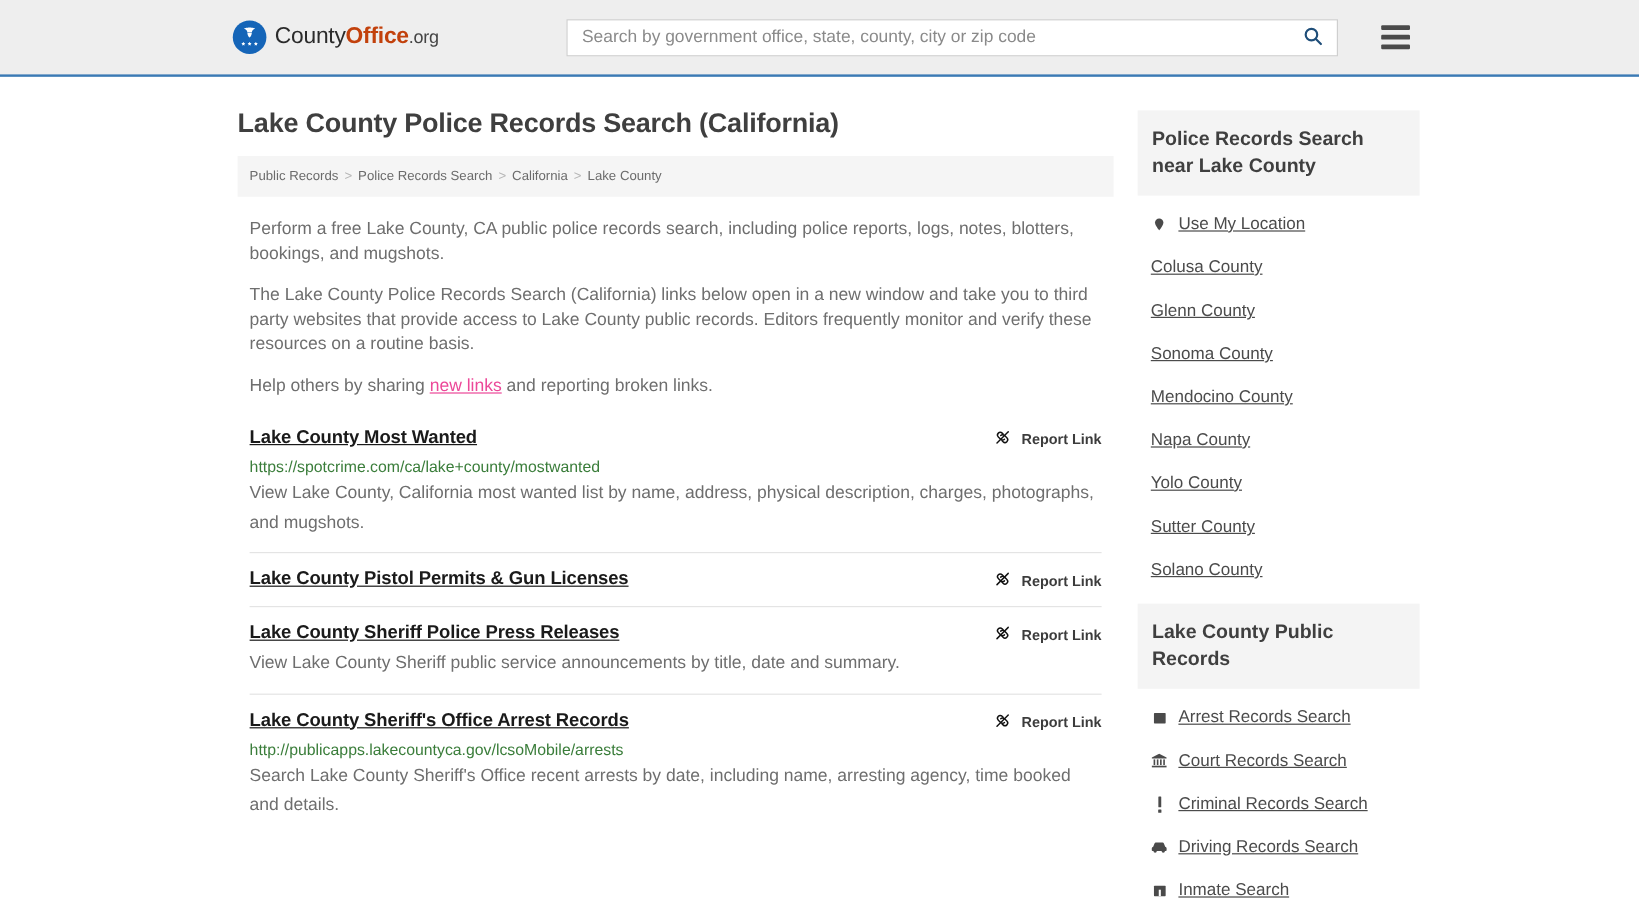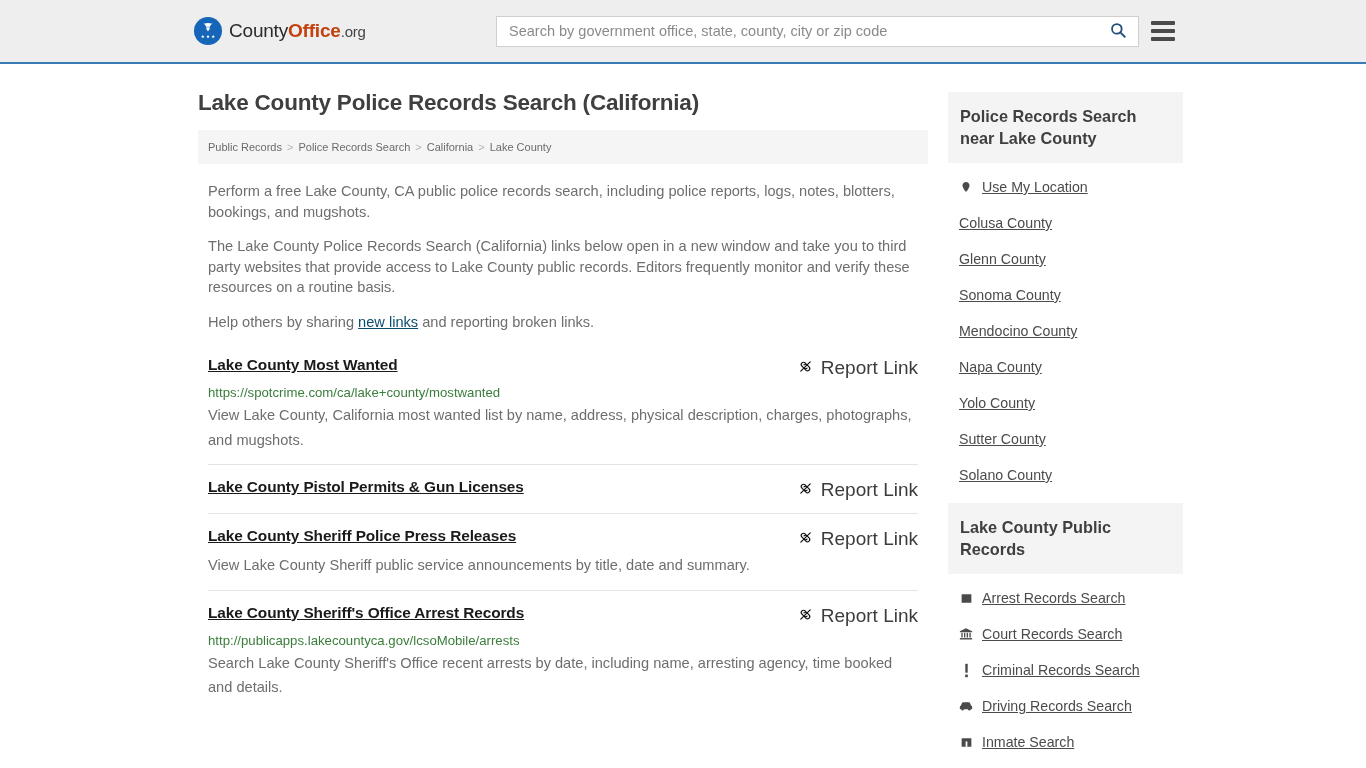--- a/index.html
+++ b/index.html
@@ -41,21 +41,21 @@
     font-size: 19px;
     color: #2b2b2b;
     letter-spacing: -0.2px;
     white-space: nowrap;
   }
   .logo-text .b { font-weight: bold; color: #c2410c; }
   .logo-text .org { font-size: 15px; color: #444; }
 
   .search-wrap {
     position: absolute;
-    left: 496px;
+    left: 472px;
     width: 643px;
     height: 31px;
     background: #ffffff;
     border: 1px solid #cfcfcf;
     display: flex;
     align-items: center;
   }
   .search-input {
     flex: 1;
     border: 0;
@@ -123,21 +123,21 @@
   .breadcrumb .sep { color: #b4b4b4; margin: 0 5px; }
 
   .intro p {
     font-size: 14.6px;
     line-height: 20.5px;
     color: #6e6e6e;
     margin: 14px 0 0 0;
     padding: 0 10px 0 10px;
   }
   .intro p:first-child { margin-top: 17px; }
-  .intro a { color: #0c4a6e; text-decoration: underline; }
+  .intro a { color: #ec4899; text-decoration: underline; }
 
   
   .results { margin-top: 20px; padding: 0 10px; }
   .result {
     border-top: 1px solid #e4e4e4;
     padding: 13px 0 12px 0;
   }
   .result:first-child { border-top: 0; padding-top: 4px; }
   .result-head {
     display: flex;
@@ -146,29 +146,30 @@
   }
   .result-title {
     font-size: 15.4px;
     font-weight: bold;
     color: #1a1a1a;
     text-decoration: underline;
     letter-spacing: -0.1px;
   }
   .report-link {
     display: flex;
-    align-items: flex-end;
+    align-items: center;
     gap: 8px;
-    font-size: 19px;
+    font-size: 12px;
     color: #3c3c3c;
     text-decoration: none;
     white-space: nowrap;
     flex-shrink: 0;
     margin-left: 16px;
     margin-top: 1px;
+    font-weight: bold;
   }
   .result-url {
     font-size: 13.2px;
     color: #3a7d3a;
     margin-top: 6px;
     word-break: break-all;
   }
   .result-desc {
     font-size: 14.6px;
     line-height: 24.5px;

